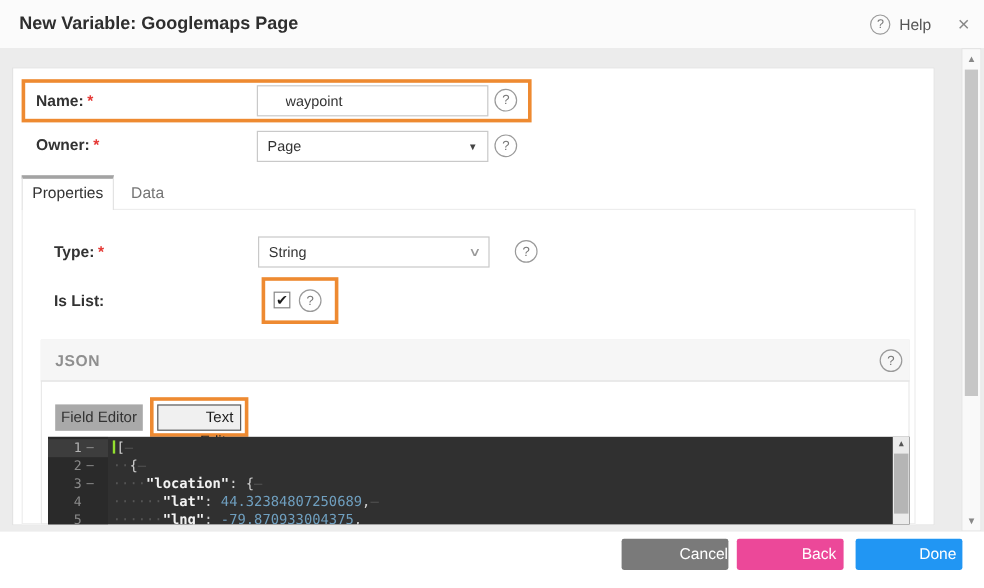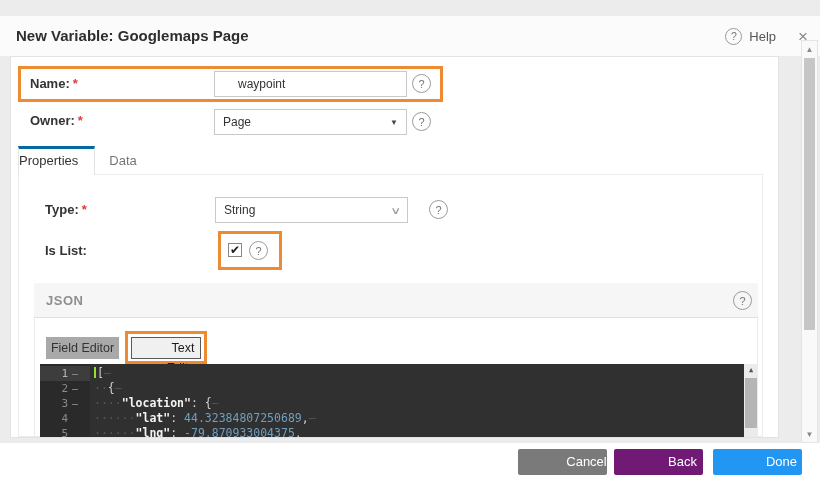--- a/index.html
+++ b/index.html
@@ -1,21 +1,21 @@
 <!DOCTYPE html>
 <html><head>
 <meta charset="utf-8">
 <style>
   * { margin:0; padding:0; box-sizing:border-box; }
   body { margin:0; background:#ddd; }
   .screen { position:relative; width:820px; height:490px; background:#ececec;
             font-family:"Liberation Sans", sans-serif; overflow:hidden; }
 
   
-  .hdr { position:absolute; left:0; top:0; width:820px; height:40px; background:#fbfbfb;margin-top:16px; }
+  .hdr { position:absolute; left:0; top:0; width:820px; height:40px; background:#fbfbfb; }
   .hdr-title { position:absolute; left:16px; top:0; line-height:40px; font-size:15px; font-weight:bold; color:#2e2e2e; }
   .hdr-right { position:absolute; right:12px; top:0; height:40px; display:flex; align-items:center; }
   .qicon { width:17px; height:17px; border:1px solid #9a9a9a; border-radius:50%; display:inline-flex;
            align-items:center; justify-content:center; font-size:10.5px; color:#777; background:transparent; }
   .help-label { font-size:13px; color:#555; margin:0 22px 0 7px; }
   .close-x { font-size:17px; color:#888; line-height:1; }
 
   
   .panel { position:absolute; left:10px; top:56px; width:769px; height:382px; background:#fff; border:1px solid #e3e3e3; }
 
@@ -42,22 +42,22 @@
 
   .qabs { position:absolute; width:19px; height:19px; font-size:11px; }
   #nameHelp { left:412px; top:74px; }
   #ownerHelp { left:412px; top:112px; }
   #typeHelp { left:429px; top:200px; }
   #islistHelp { left:249px; top:241px; }
   #jsonHelp { left:733px; top:291px; }
 
   
   #tabProps { position:absolute; left:18px; top:146px; width:77px; height:29px; background:#fff;
-              border:1px solid #e3e3e3; border-top:3px solid #0369a1; border-bottom:none; z-index:2;
-              line-height:24px; font-size:13px; color:#333; }
+              border:1px solid #e3e3e3; border-top:3px solid #a3a3a3; border-bottom:none; z-index:2;
+              text-align:center; line-height:24px; font-size:13px; color:#333; }
   #tabData { position:absolute; left:96px; top:146px; width:54px; height:29px; line-height:29px;
              text-align:center; font-size:13px; color:#757575; }
   #tabContent { position:absolute; left:18px; top:174px; width:745px; height:263px; border:1px solid #ededed; background:#fff; }
 
   
   .checkbox { position:absolute; left:228px; top:243px; width:14px; height:14px; border:1px solid #878787;
               background:#fff; display:flex; align-items:center; justify-content:center; }
   .checkbox .mark { font-size:12px; color:#1a1a1a; line-height:1; display:none; margin-top:-1px; }
   .checkbox.checked .mark { display:block; }
 
@@ -99,21 +99,21 @@
             justify-content:center; font-size:8px; color:#888; }
   #mainDown { position:absolute; bottom:2px; left:0; width:100%; height:12px; display:flex; align-items:center;
               justify-content:center; font-size:8px; color:#888; }
   #mainThumb { position:absolute; left:2px; top:17px; width:11px; height:272px; background:#c6c6c6; }
 
   
   #footer { position:absolute; left:0; top:443px; width:820px; height:47px; background:#fff; }
   .fbtn { position:absolute; top:449px; width:89px; height:26px; border:none; border-radius:2px; color:#fff;
           font-size:13px; font-family:inherit; text-align:center; line-height:26px; cursor:default;padding-left:48px; }
   #cancelBtn { left:518px; background:#7a7a7a; }
-  #backBtn { left:614px; background:#701a75; }
+  #backBtn { left:614px; background:#ec4899; }
   #doneBtn { left:713px; background:#2196f3; }
 </style>
 </head>
 <body>
 
 <div class="screen">
 
   <div class="hdr">
     <div class="hdr-title">New Variable: Googlemaps Page</div>
     <div class="hdr-right">

